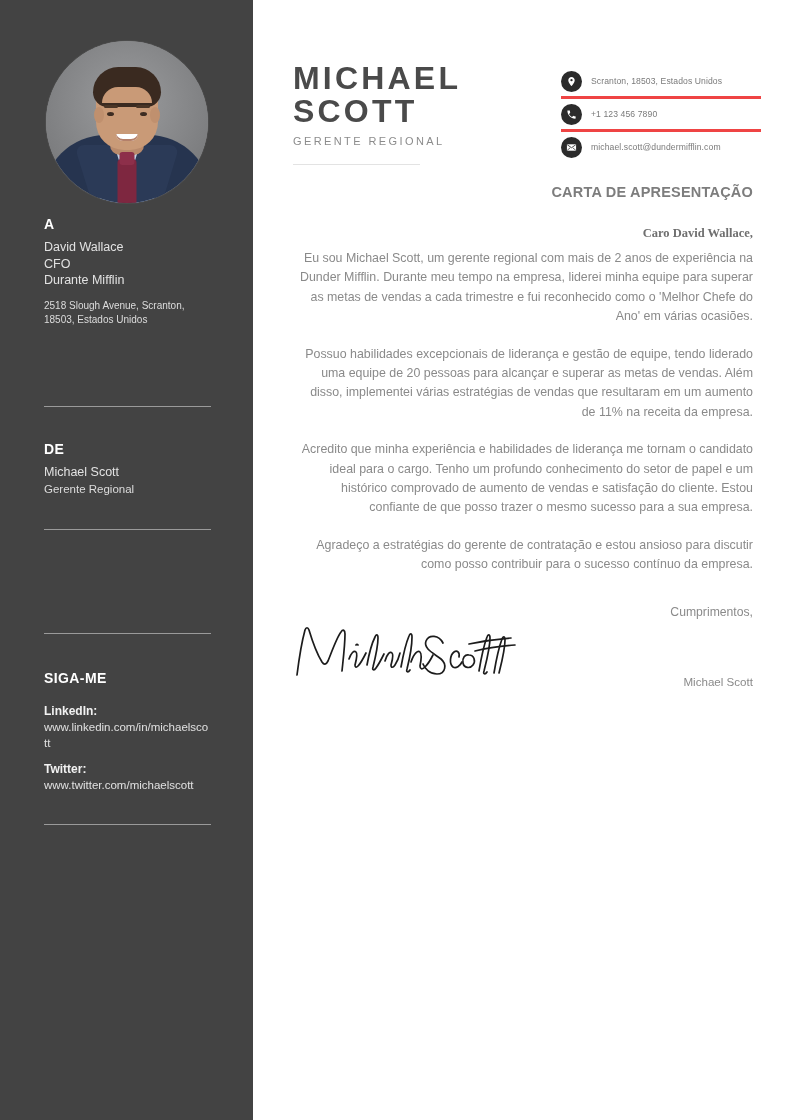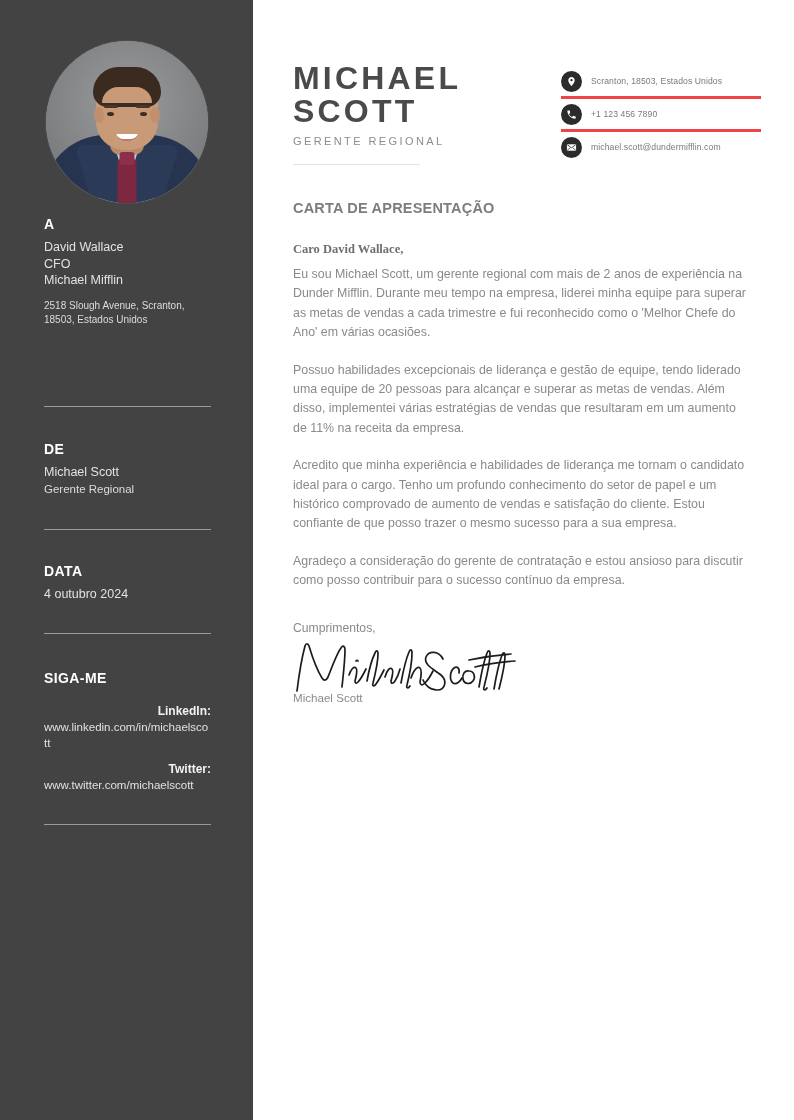--- a/index.html
+++ b/index.html
@@ -177,21 +177,20 @@
   .sb-sub {
     font-size: 11.5px;
     color: #dcdcdc;
     line-height: 16px;
   }
   .sb-label {
     font-size: 12px;
     font-weight: bold;
     color: #f2f2f2;
     line-height: 17px;
-    text-align: right;
   }
   .sb-value {
     font-size: 11.5px;
     color: #e0e0e0;
     line-height: 15.5px;
     word-break: break-all;
   }
   .sb-divider {
     position: absolute;
     left: 44px;
@@ -267,22 +266,23 @@
   .c-text {
     font-size: 8.6px;
     color: #7a7a7a;
     letter-spacing: 0.1px;
     white-space: nowrap;
   }
 
   .letter {
     position: absolute;
     left: 40px;
-    top: 200px;
+    top: 184px;
     width: 460px;
+    text-align: right;
   }
   .letter-title {
     font-size: 14.5px;
     font-weight: bold;
     color: #7d7d7d;
     letter-spacing: 0.2px;
     margin: 0 0 26px 0;
   }
   .salutation {
     font-family: "Liberation Serif", serif;
@@ -341,39 +341,35 @@
         <div class="ph-eye-l"></div>
         <div class="ph-eye-r"></div>
         <div class="ph-mouth"></div>
       </div>
     </div>
 
     <div class="sb-section" style="top:216px;">
       <div class="sb-head">A</div>
       <div class="sb-line">David Wallace</div>
       <div class="sb-line">CFO</div>
-      <div class="sb-line">Michael Mifflin</div>
+      <div class="sb-line">Durante Mifflin</div>
       <div class="gap-block"></div>
       <div class="sb-line small">2518 Slough Avenue, Scranton, 18503, Estados Unidos</div>
     </div>
 
     <div class="sb-divider" style="top:406px;"></div>
 
     <div class="sb-section" style="top:441px;">
       <div class="sb-head">DE</div>
       <div class="sb-line">Michael Scott</div>
       <div class="sb-sub">Gerente Regional</div>
     </div>
 
     <div class="sb-divider" style="top:529px;"></div>
 
-    <div class="sb-section" style="top:563px;">
-      <div class="sb-head">DATA</div>
-      <div class="sb-line">4 outubro 2024</div>
-    </div>
 
     <div class="sb-divider" style="top:633px;"></div>
 
     <div class="sb-section" style="top:670px;">
       <div class="sb-head">SIGA-ME</div>
       <div class="gap-block"></div>
       <div>
         <div class="sb-label">LinkedIn:</div>
         <div class="sb-value">www.linkedin.com/in/michaelscott</div>
       </div>
@@ -424,21 +420,21 @@
         <span class="c-text">michael.scott@dundermifflin.com</span>
       </div>
     </div>
 
     <section class="letter">
       <h1 class="letter-title">CARTA DE APRESENTAÇÃO</h1>
       <p class="salutation">Caro David Wallace,</p>
       <p class="para">Eu sou Michael Scott, um gerente regional com mais de 2 anos de experiência na Dunder Mifflin. Durante meu tempo na empresa, liderei minha equipe para superar as metas de vendas a cada trimestre e fui reconhecido como o 'Melhor Chefe do Ano' em várias ocasiões.</p>
       <p class="para">Possuo habilidades excepcionais de liderança e gestão de equipe, tendo liderado uma equipe de 20 pessoas para alcançar e superar as metas de vendas. Além disso, implementei várias estratégias de vendas que resultaram em um aumento de 11% na receita da empresa.</p>
       <p class="para">Acredito que minha experiência e habilidades de liderança me tornam o candidato ideal para o cargo. Tenho um profundo conhecimento do setor de papel e um histórico comprovado de aumento de vendas e satisfação do cliente. Estou confiante de que posso trazer o mesmo sucesso para a sua empresa.</p>
-      <p class="para">Agradeço a consideração do gerente de contratação e estou ansioso para discutir como posso contribuir para o sucesso contínuo da empresa.</p>
+      <p class="para">Agradeço a estratégias do gerente de contratação e estou ansioso para discutir como posso contribuir para o sucesso contínuo da empresa.</p>
 
       <div class="closing">Cumprimentos,</div>
 
       <div class="signature">
         <svg width="240" height="58" viewBox="0 0 240 58" fill="none" stroke="#1c1c1c" stroke-width="1.7" stroke-linecap="round" stroke-linejoin="round">
           <path d="M4 54 C6 38 9 20 12 9 C13 6 15 6 16 9 C19 19 24 33 29 41 C31 44 33 44 35 40 C39 30 44 16 48 11 C50 8 52 9 52 13 C52 24 50 40 49 50"></path>
           <path d="M56 38 C58 32 61 29 63 31 C65 33 63 40 62 44 C62 46 63 47 65 45 C68 42 71 36 73 32"></path>
           <path d="M63 24 C63.6 23 64.4 23 65 24"></path>
           <path d="M74 44 C76 33 79 22 82 16 C83 13 85 13 85 17 C85 26 82 38 80 46 C79 49 81 50 83 47 C86 43 89 37 91 33"></path>
           <path d="M92 40 C94 33 97 30 99 32 C101 34 99 40 98 44 C98 47 100 47 102 44 C104 41 106 36 107 32"></path>

